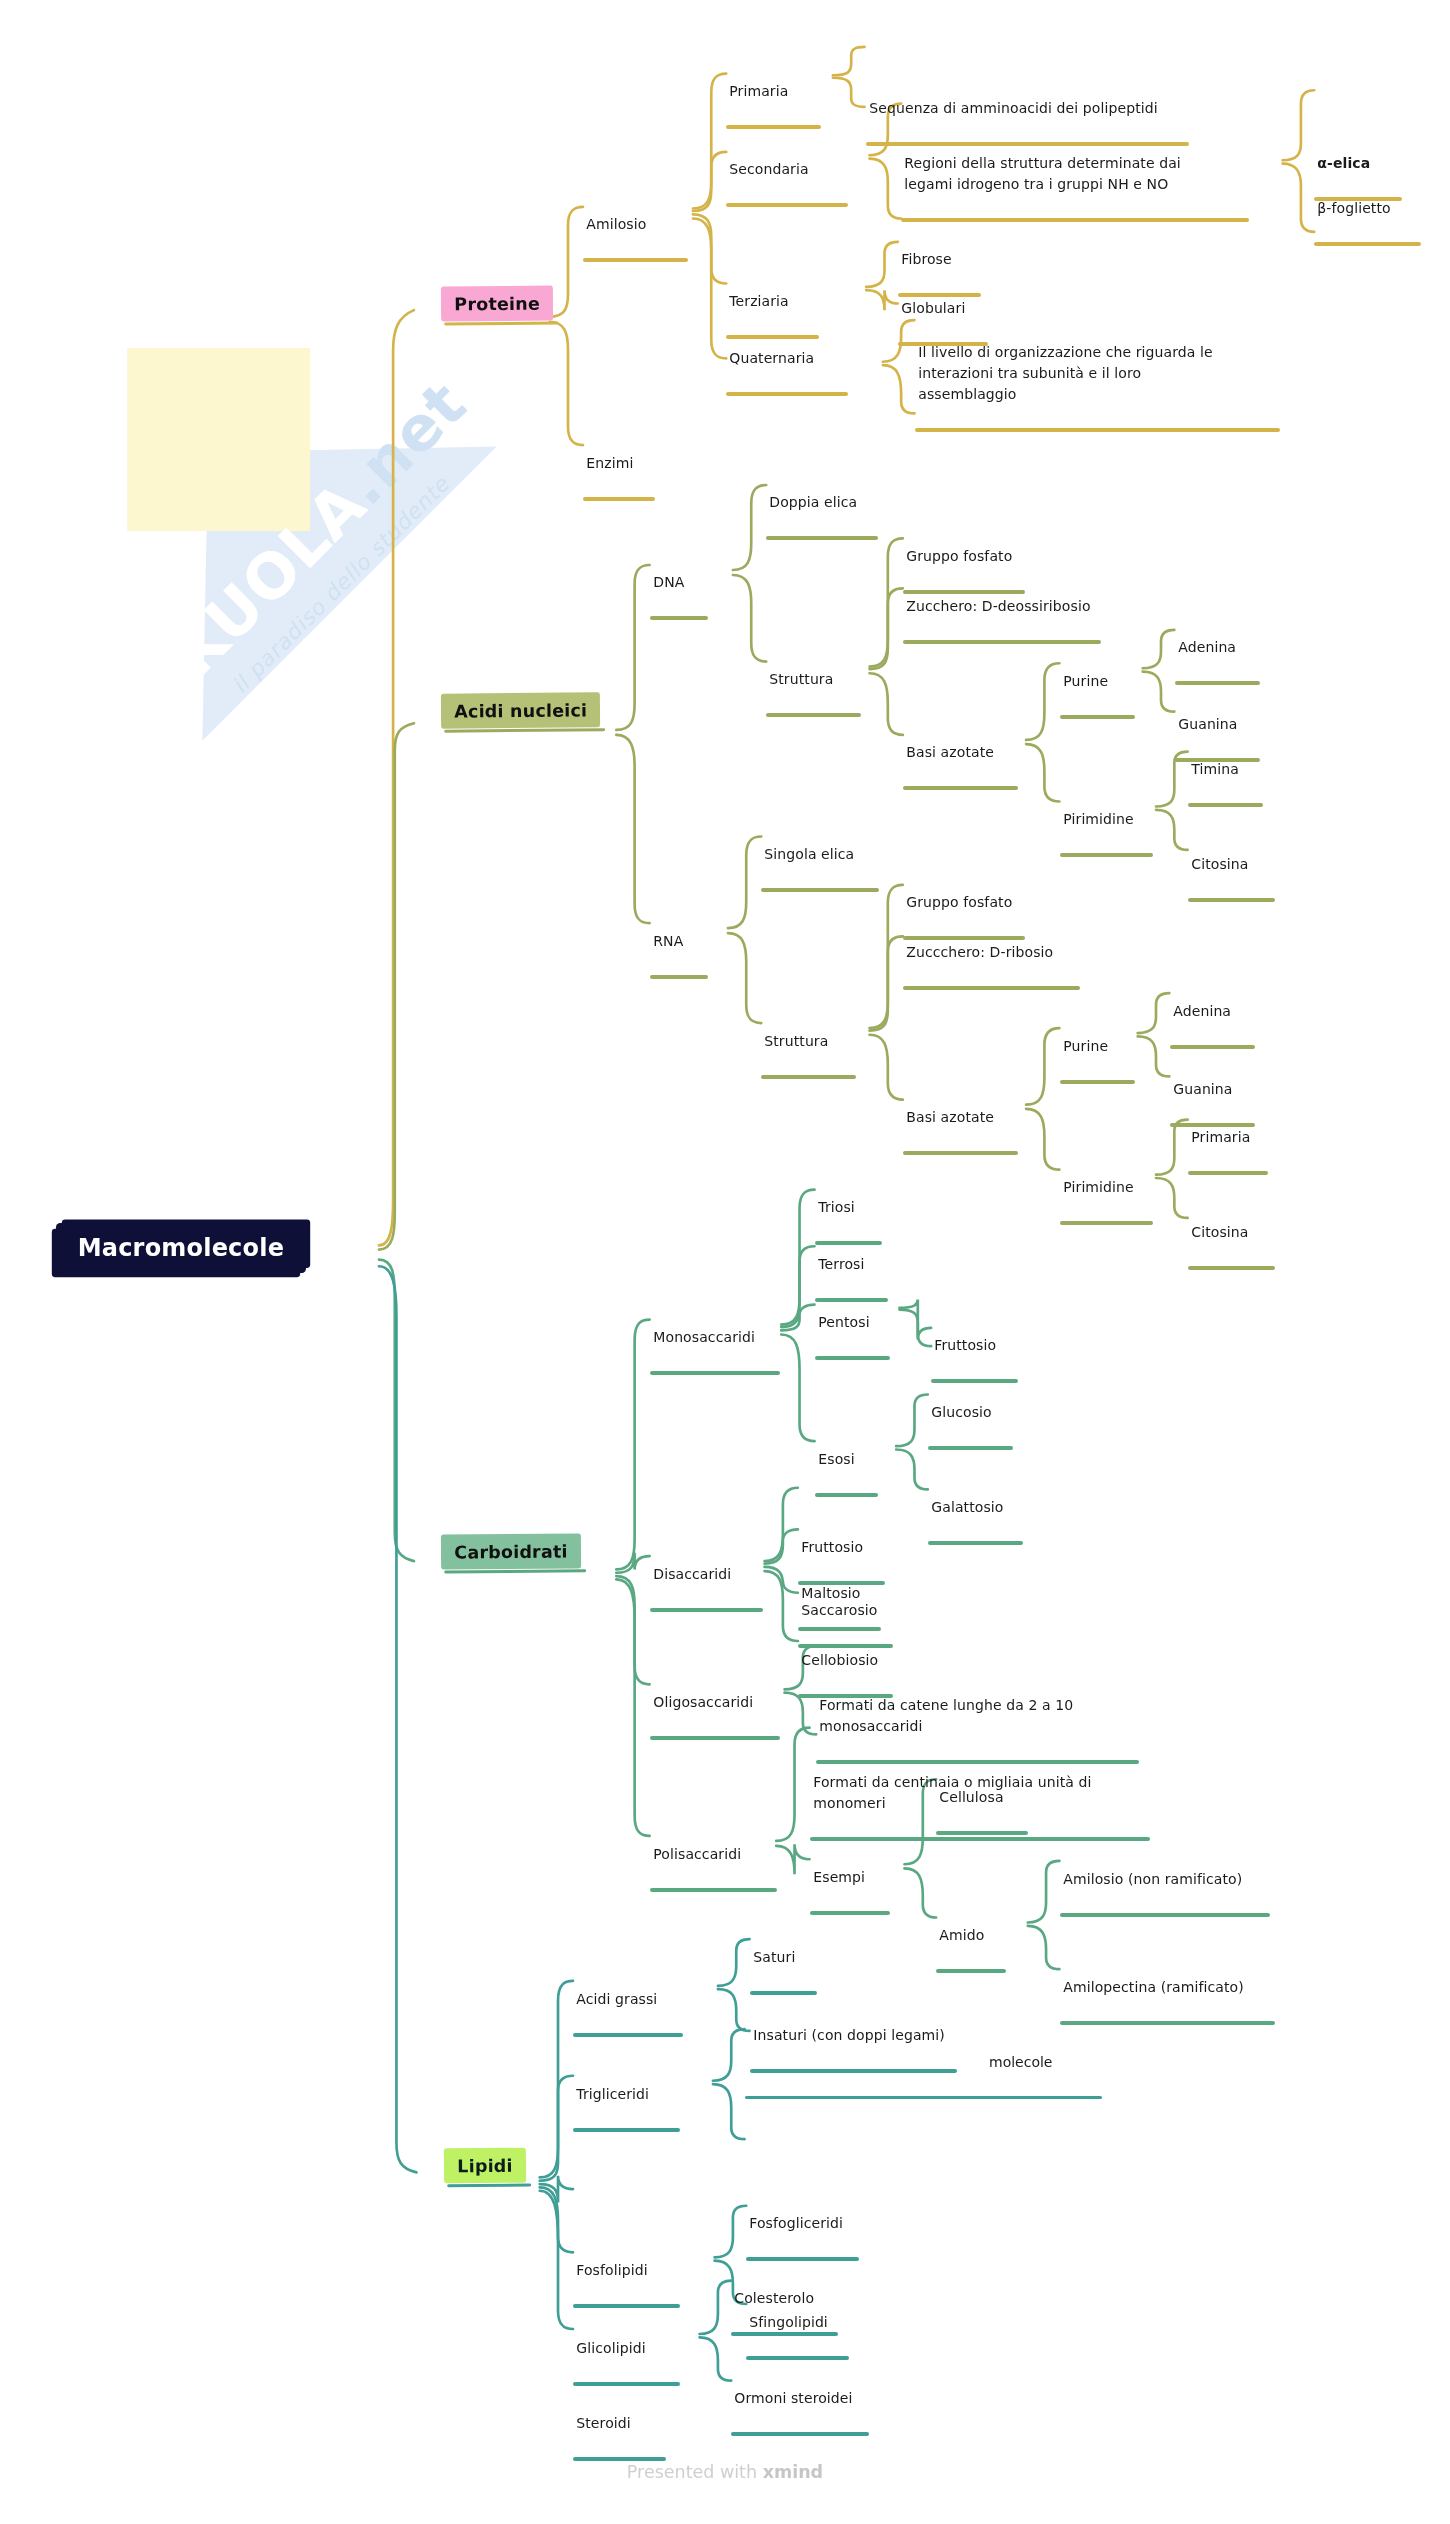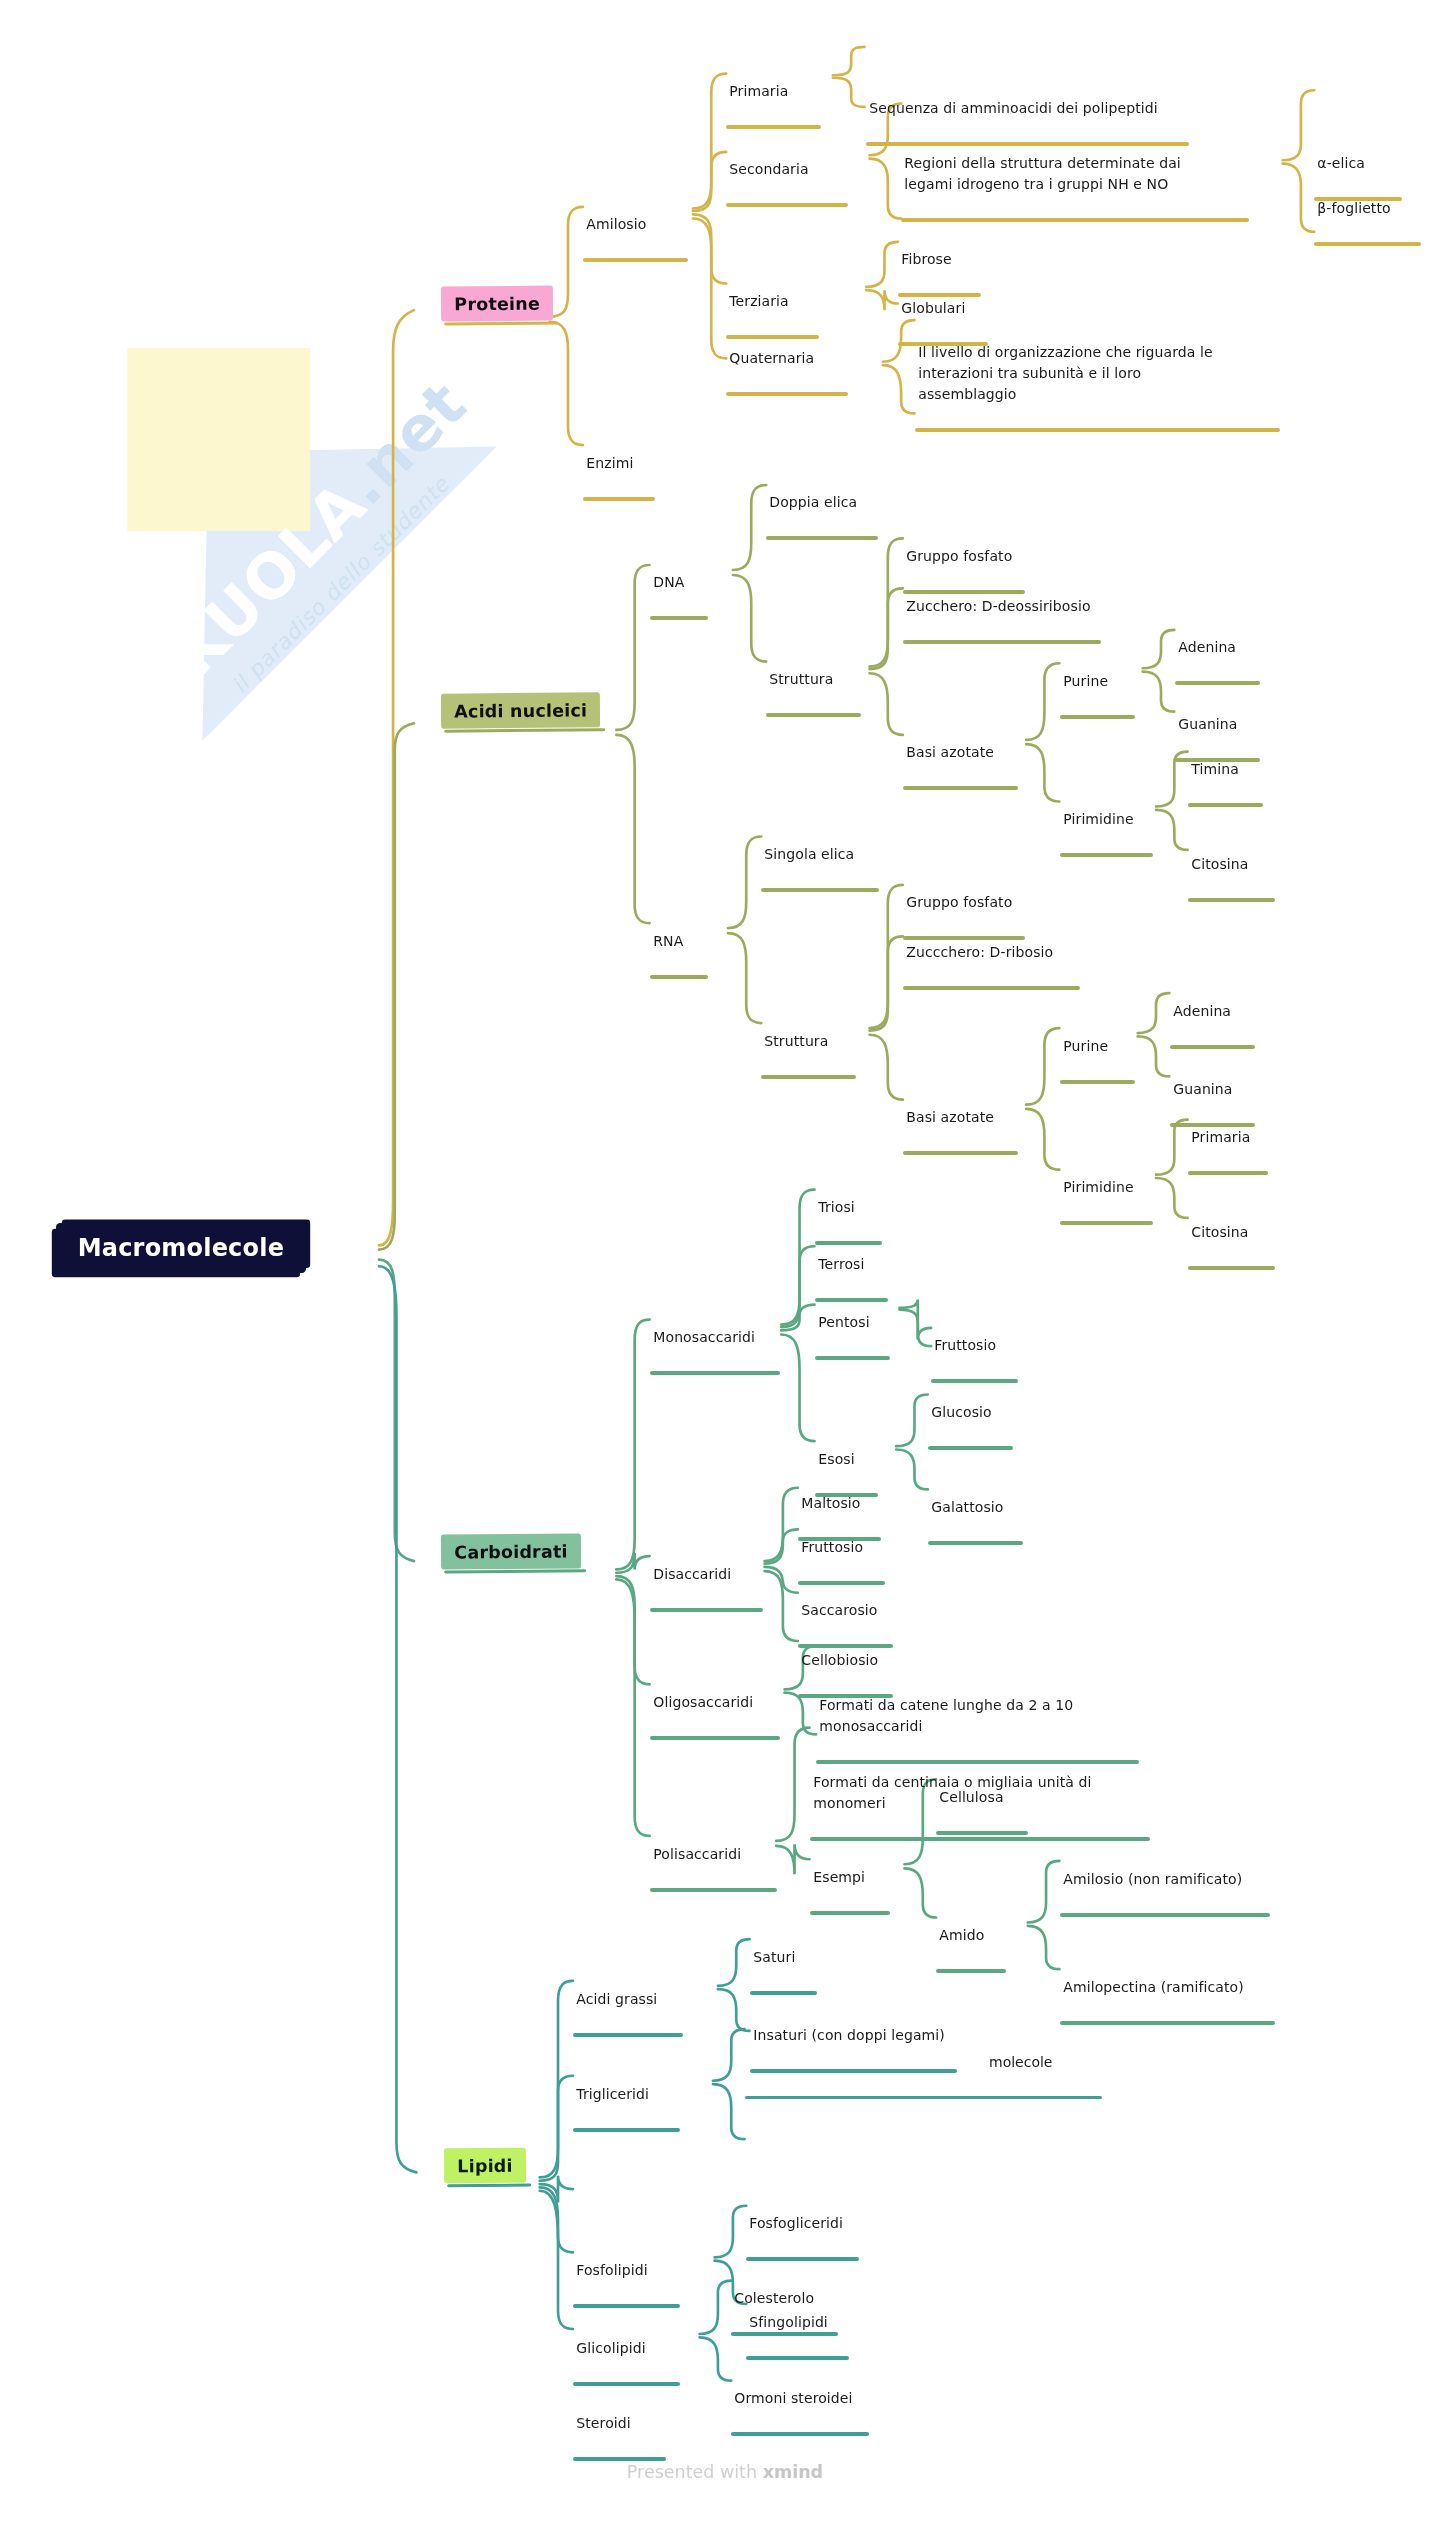--- a/index.html
+++ b/index.html
@@ -314,21 +314,21 @@
 <div class="node" style="left:726px; top:138px; width:133px;">
   <span class="txt">Secondaria</span>
   <span class="ul" style="background:#d4b348; width:122px;"></span>
 </div>
 <div class="node" style="left:901px; top:132px; width:358px;">
   <span class="txt">Regioni della struttura determinate dai
 legami idrogeno tra i gruppi NH e NO</span>
   <span class="ul" style="background:#d4b348; width:348px;"></span>
 </div>
 
-<div class="node" style="left:1314px; top:132px; width:100px;">
+<div class="node" style="left:1314px; top:132px; width:100px;font-weight:bold;">
   <span class="txt">α-elica</span>
   <span class="ul" style="background:#d4b348; width:88px;"></span>
 </div>
 <div class="node" style="left:1314px; top:177px; width:118px;">
   <span class="txt">β-foglietto</span>
   <span class="ul" style="background:#d4b348; width:107px;"></span>
 </div>
 
 <div class="node" style="left:726px; top:270px; width:105px;">
   <span class="txt">Terziaria</span>
@@ -494,21 +494,21 @@
 </div>
 <div class="node" style="left:928px; top:1476px; width:107px;">
   <span class="txt">Galattosio</span>
   <span class="ul" style="background:#5aa882; width:95px;"></span>
 </div>
 
 <div class="node" style="left:650px; top:1543px; width:125px;">
   <span class="txt">Disaccaridi</span>
   <span class="ul" style="background:#5aa882; width:113px;"></span>
 </div>
-<div class="node" style="left:798px; top:1472px; width:95px;">
+<div class="node" style="left:798px; top:1562px; width:95px;">
   <span class="txt">Maltosio</span>
   <span class="ul" style="background:#5aa882; width:83px;"></span>
 </div>
 <div class="node" style="left:798px; top:1516px; width:98px;">
   <span class="txt">Fruttosio</span>
   <span class="ul" style="background:#5aa882; width:87px;"></span>
 </div>
 <div class="node" style="left:798px; top:1579px; width:107px;">
   <span class="txt">Saccarosio</span>
   <span class="ul" style="background:#5aa882; width:95px;"></span>

